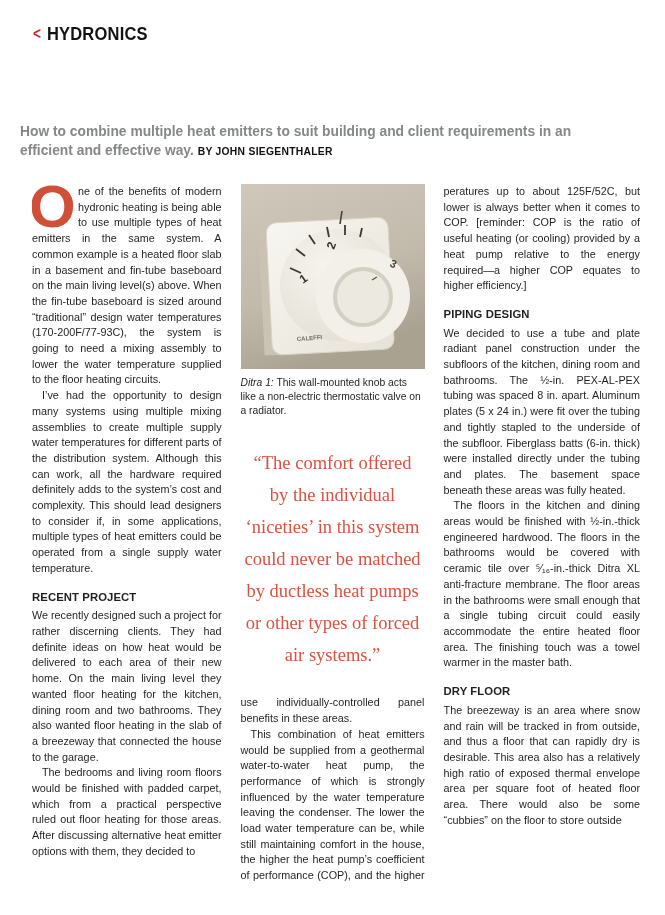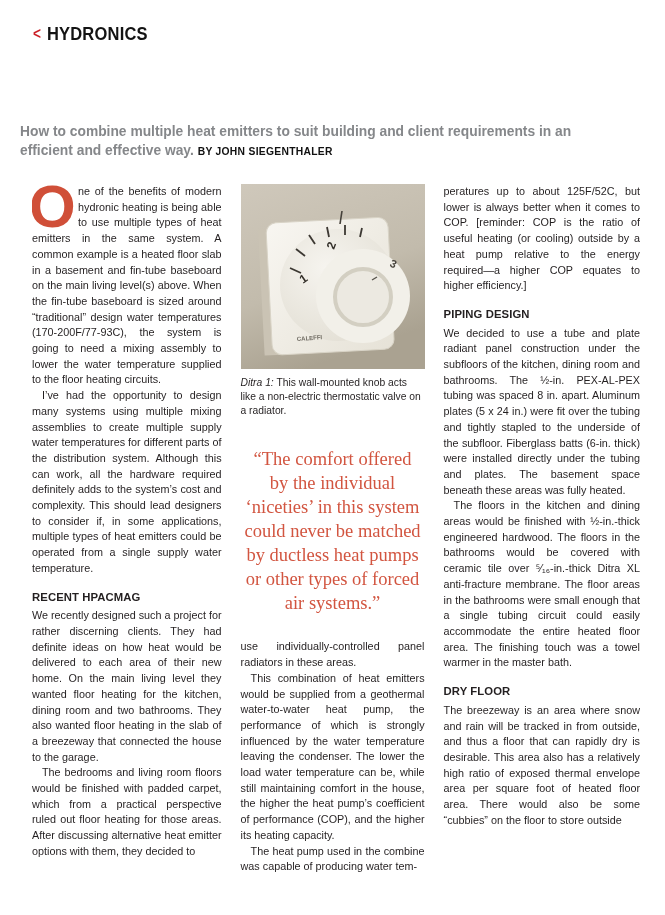--- a/index.html
+++ b/index.html
@@ -30,21 +30,21 @@
     font-weight:700; color:#d04f38; margin:1px 5px 0 0; text-indent:-3px; overflow:visible;
   }
   
   .figure-box { width:184px; }
   .figure-box svg { display:block; }
   .fig-caption { margin-top:7px; font-size:10.3px; line-height:13.8px; text-align:left; }
   .fig-caption .fig-label { font-style:italic; }
   
   .pull-quote {
     margin:30px 2px 24px 2px; text-align:center;
-    font-family:"Liberation Serif", serif; font-size:18.5px; line-height:24px;
+    font-family:"Liberation Serif", serif; font-size:18.5px; line-height:32px;
     color:#d25540; 
   }
   
   .continued { text-align:right; color:#6d6e71; margin-top:1px; }
   .footer { position:absolute; left:32px; right:26px; top:884px; display:flex; justify-content:space-between; align-items:baseline; }
   .footer .f-left { display:flex; align-items:baseline; gap:6px; }
   .f-page { font-weight:700; font-size:13px; letter-spacing:1px; }
   .f-mag { font-weight:700; font-size:11px; letter-spacing:0.3px; }
   .f-issue { font-size:10.5px; color:#3f4042; }
   .f-site { font-size:10.5px; color:#58595b; letter-spacing:0.2px;margin-top:36px; }
@@ -60,21 +60,21 @@
   </div>
 
 
   <p class="dek"><span>How to combine multiple heat emitters to suit building and client requirements in an efficient and effective way.</span> <span class="byline">BY JOHN SIEGENTHALER</span></p>
 
   <div class="columns">
 
     <div class="col col1">
       <p class="bp"><span class="dropcap">O</span><span>ne of the benefits of modern hydronic heating is being able to use multiple types of heat emitters in the same system. A common example is a heated floor slab in a basement and fin-tube baseboard on the main living level(s) above. When the fin-tube baseboard is sized around “traditional” design water temperatures (170-200F/77-93C), the system is going to need a mixing assembly to lower the water temperature supplied to the floor heating circuits.</span></p>
       <p class="bp ind">I’ve had the opportunity to design many systems using multiple mixing assemblies to create multiple supply water temperatures for different parts of the distribution system. Although this can work, all the hardware required definitely adds to the system’s cost and complexity. This should lead designers to consider if, in some applications, multiple types of heat emitters could be operated from a single supply water temperature.</p>
-      <h3 class="subhead">RECENT HPACMAG</h3>
+      <h3 class="subhead">RECENT PROJECT</h3>
       <p class="bp">We recently designed such a project for rather discerning clients. They had definite ideas on how heat would be delivered to each area of their new home. On the main living level they wanted floor heating for the kitchen, dining room and two bathrooms. They also wanted floor heating in the slab of a breezeway that connected the house to the garage.</p>
       <p class="bp ind">The bedrooms and living room floors would be finished with padded carpet, which from a practical perspective ruled out floor heating for those areas. After discussing alternative heat emitter options with them, they decided to</p>
     </div>
 
     <div class="col col2">
       <div class="figure-box">
         <svg width="184" height="185" viewBox="0 0 184 185">
           <defs>
             <linearGradient id="wall" x1="0" y1="0" x2="0.35" y2="1">
               <stop offset="0" stop-color="#cfc8bb"></stop>
@@ -109,27 +109,27 @@
           <text x="93" y="66" font-size="12" font-weight="700" fill="#34302a" transform="rotate(-70 93 66)">2</text>
           <circle cx="122" cy="112" r="47" fill="#f2f0e9"></circle>
           <text x="148" y="82" font-size="11" font-weight="700" fill="#4a463f" transform="rotate(25 148 82)">3</text>
           <circle cx="122" cy="113" r="28" fill="#ece9e1" stroke="#d3cfc2" stroke-width="4"></circle>
           <line x1="131" y1="96" x2="136" y2="93" stroke="#57534b" stroke-width="1.4"></line>
           <text x="56" y="157" font-size="6" font-weight="700" fill="#6e6a61" transform="rotate(-4 56 157)">CALEFFI</text>
         </svg>
       </div>
       <p class="fig-caption"><span class="fig-label">Ditra 1:</span><span> This wall-mounted knob acts like a non-electric thermostatic valve on a radiator.</span></p>
       <p class="pull-quote">“The comfort offered by the individual ‘niceties’ in this system could never be matched by ductless heat pumps or other types of forced air systems.”</p>
-      <p class="bp">use individually-controlled panel radiators in these areas.</p>
+      <p class="bp">use individually-controlled panel benefits in these areas.</p>
       <p class="bp ind">This combination of heat emitters would be supplied from a geothermal water-to-water heat pump, the performance of which is strongly influenced by the water temperature leaving the condenser. The lower the load water temperature can be, while still maintaining comfort in the house, the higher the heat pump’s coefficient of performance (COP), and the higher its heating capacity.</p>
       <p class="bp ind">The heat pump used in the combine was capable of producing water tem-</p>
     </div>
 
     <div class="col col3">
-      <p class="bp">peratures up to about 125F/52C, but lower is always better when it comes to COP. [reminder: COP is the ratio of useful heating (or cooling) outside by a heat pump relative to the energy required—a higher COP equates to higher efficiency.]</p>
+      <p class="bp">peratures up to about 125F/52C, but lower is always better when it comes to COP. [reminder: COP is the ratio of useful heating (or cooling) provided by a heat pump relative to the energy required—a higher COP equates to higher efficiency.]</p>
       <h3 class="subhead">PIPING DESIGN</h3>
       <p class="bp">We decided to use a tube and plate radiant panel construction under the subfloors of the kitchen, dining room and bathrooms. The ½-in. PEX-AL-PEX tubing was spaced 8 in. apart. Aluminum plates (5 x 24 in.) were fit over the tubing and tightly stapled to the underside of the subfloor. Fiberglass batts (6-in. thick) were installed directly under the tubing and plates. The basement space beneath these areas was fully heated.</p>
       <p class="bp ind">The floors in the kitchen and dining areas would be finished with ½-in.-thick engineered hardwood. The floors in the bathrooms would be covered with ceramic tile over ⁵⁄₁₆-in.-thick Ditra XL anti-fracture membrane. The floor areas in the bathrooms were small enough that a single tubing circuit could easily accommodate the entire heated floor area. The finishing touch was a towel warmer in the master bath.</p>
       <h3 class="subhead">DRY FLOOR</h3>
       <p class="bp">The breezeway is an area where snow and rain will be tracked in from outside, and thus a floor that can rapidly dry is desirable. This area also has a relatively high ratio of exposed thermal envelope area per square foot of heated floor area. There would also be some “cubbies” on the floor to store outside</p>
     </div>
   </div>
 
   <div class="footer">
     <div class="f-left">

